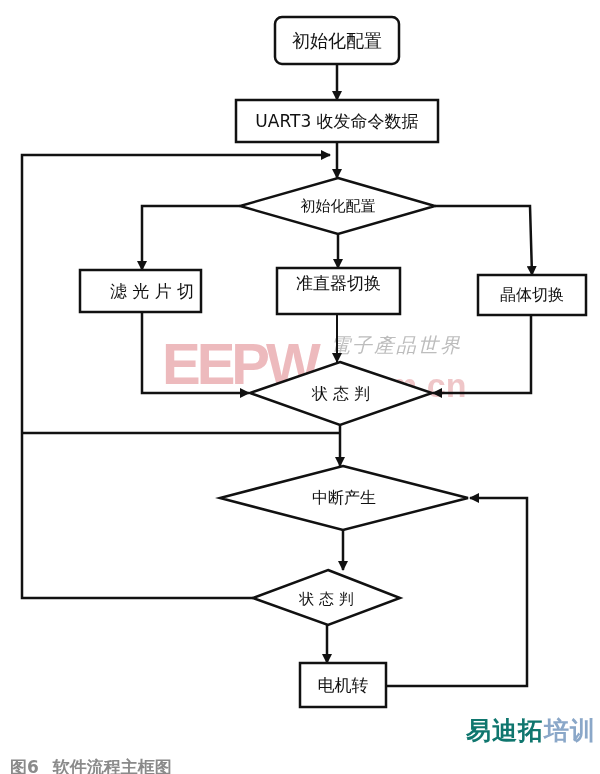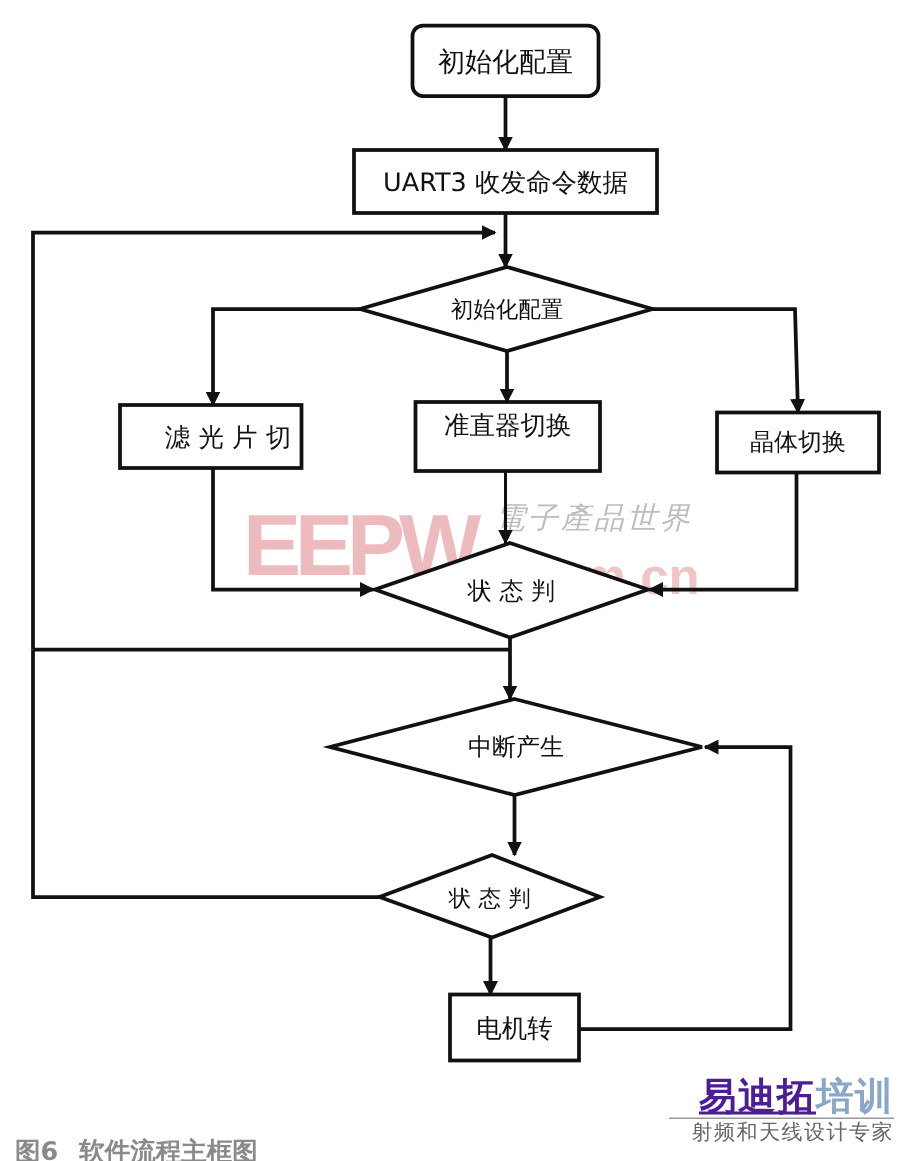--- a/index.html
+++ b/index.html
@@ -12,21 +12,21 @@
             font-weight:bold; font-size:58px; color:#e8a3a8; opacity:0.75; letter-spacing:-4px; }
   .wm-com { position:absolute; left:338px; top:366px; font-family:"Liberation Sans", sans-serif;
             font-weight:bold; font-size:34px; color:#eab3b6; opacity:0.75; }
   .wm-cn { position:absolute; left:330px; top:332px; font-family:Liberation Serif, serif;
            font-size:20px; color:#bdbdbd; font-style:italic; letter-spacing:2px; }
   .caption { position:absolute; left:10px; top:756px; font-size:17px; font-weight:bold; color:#8a8a8a;
              font-family:"DejaVu Sans", sans-serif;text-align:center; }
   .caption span { margin-right:14px; }
   .brand { position:absolute; left:446px; top:717px; width:150px; text-align:right; }
   .brand .b1 { font-family:"DejaVu Sans", sans-serif; font-weight:bold; font-size:25px; line-height:28px; letter-spacing:1px; }
-  .brand .b1 .r { color:#4c1d95;text-decoration:underline; }
+  .brand .b1 .r { color:#0f766e; }
   .brand .b1 .g { color:#8aa7c8; }
   .brand .b2 { font-family:"DejaVu Serif", serif; font-size:14px; color:#666; border-top:1px solid #999; letter-spacing:1px; }
 </style>
 </head>
 <body>
 
 <div class="wm-big">EEPW</div>
 <div class="wm-cn">電子產品世界</div>
 <div class="wm-com">.com.cn</div>
 
@@ -93,14 +93,13 @@
 <div class="lbl" style="left:220px;top:484px;width:248px;height:28px;font-size:16px;">中断产生</div>
 <div class="lbl" style="left:253px;top:585px;width:147px;height:28px;font-size:15px;">状 态 判</div>
 <div class="lbl" style="left:300px;top:663px;width:86px;height:44px;font-size:17px;">电机转</div>
 
 <div class="caption">
   <span>图6</span><span>软件流程主框图</span>
 </div>
 
 <div class="brand">
   <div class="b1"><span class="r">易迪拓</span><span class="g">培训</span></div>
-  <div class="b2">射频和天线设计专家</div>
 </div>
 
 </body></html>

